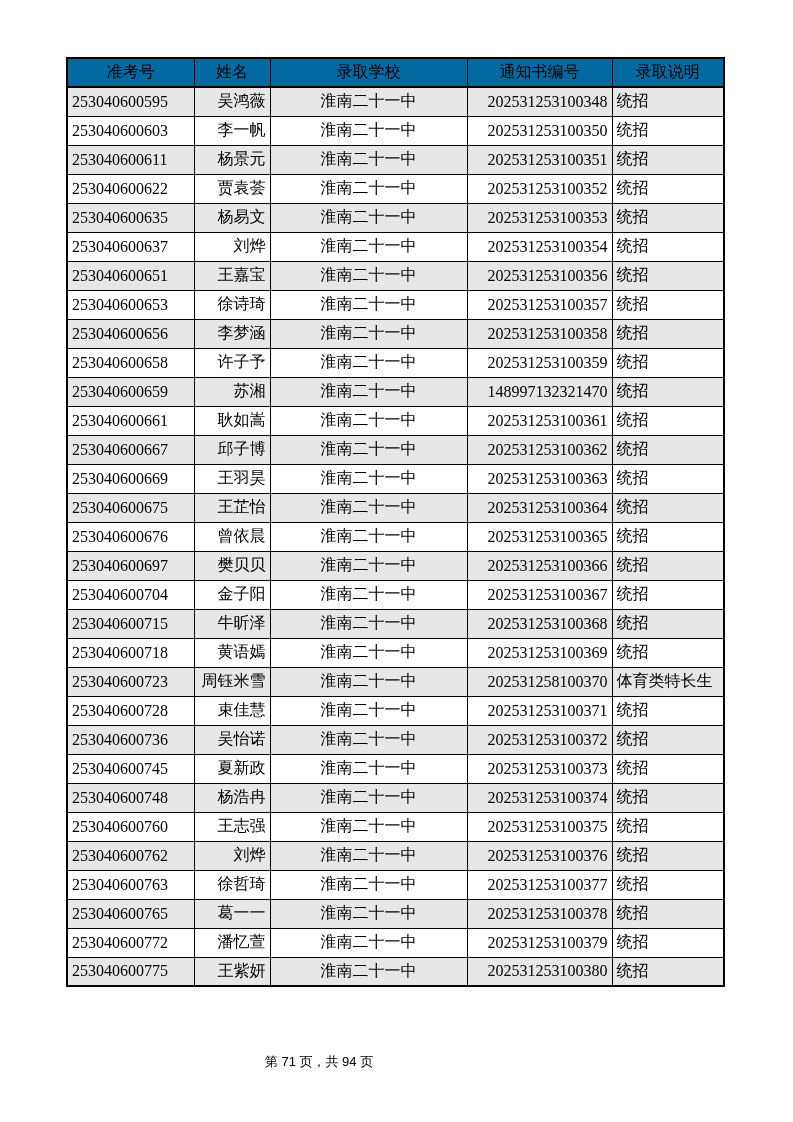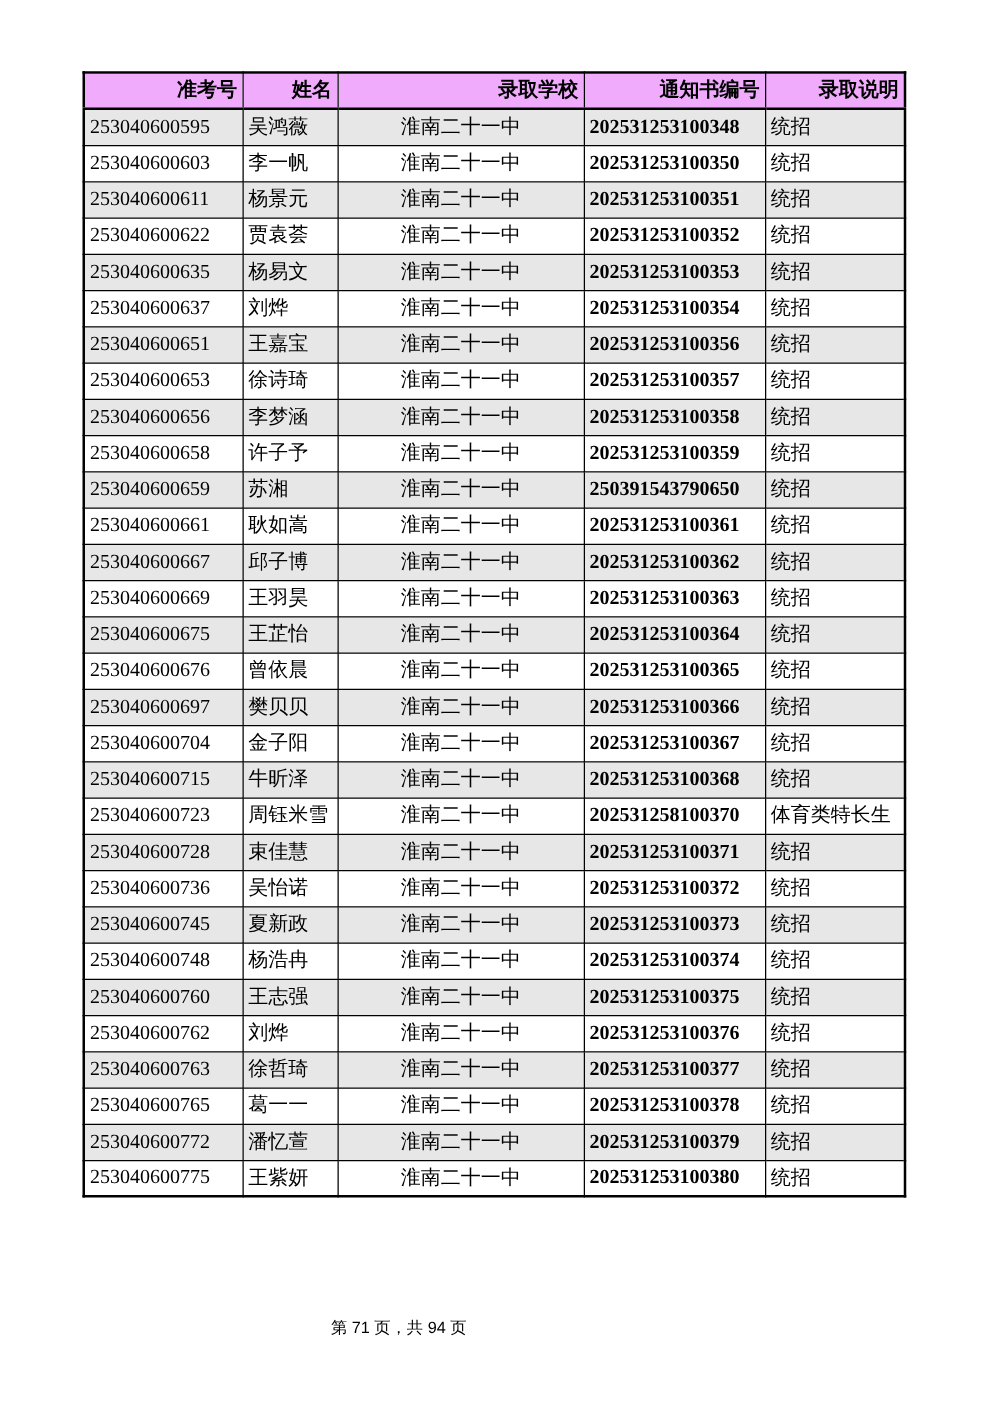--- a/index.html
+++ b/index.html
@@ -25,32 +25,32 @@
     border: 1px solid #000;
     height: 29px;
     padding: 0 4px;
     box-sizing: border-box;
     font-size: 16px;
     white-space: nowrap;
     overflow: hidden;
     vertical-align: middle;
   }
   .roster thead th {
-    font-weight: bold;
-    text-align: right;
+    font-weight: normal;
+    text-align: center;
     border-bottom: 2px solid #000;
-    background: #f0abfc;
+    background: #0369a1;
   }
   .roster tbody tr:nth-child(odd)  td { background: var(--stripe, #e7e7e7); }
   .roster tbody tr:nth-child(even) td { background: #ffffff; }
 
   .c-exam   { text-align: left; }
-  .c-name   { text-align: left; }
+  .c-name   { text-align: right; }
   .c-school { text-align: center; margin-top: 12px; }
-  .c-notice { text-align: left; font-weight: bold; }
+  .c-notice { text-align: right; }
   .c-type   { text-align: left; }
 
   .page-footer {
     position: absolute;
     left: 0; top: 1053px;
     width: 638px;
     text-align: center;
     font-family: "Liberation Sans", sans-serif;
     font-size: 13px;
     color: #000000;
@@ -146,21 +146,21 @@
       <td class="c-exam">253040600658</td>
       <td class="c-name">许子予</td>
       <td class="c-school">淮南二十一中</td>
       <td class="c-notice">202531253100359</td>
       <td class="c-type">统招</td>
     </tr>
         <tr>
       <td class="c-exam">253040600659</td>
       <td class="c-name">苏湘</td>
       <td class="c-school">淮南二十一中</td>
-      <td class="c-notice">250391543790650</td>
+      <td class="c-notice">148997132321470</td>
       <td class="c-type">统招</td>
     </tr>
         <tr>
       <td class="c-exam">253040600661</td>
       <td class="c-name">耿如嵩</td>
       <td class="c-school">淮南二十一中</td>
       <td class="c-notice">202531253100361</td>
       <td class="c-type">统招</td>
     </tr>
         <tr>
@@ -206,20 +206,27 @@
       <td class="c-type">统招</td>
     </tr>
         <tr>
       <td class="c-exam">253040600715</td>
       <td class="c-name">牛昕泽</td>
       <td class="c-school">淮南二十一中</td>
       <td class="c-notice">202531253100368</td>
       <td class="c-type">统招</td>
     </tr>
         <tr>
+      <td class="c-exam">253040600718</td>
+      <td class="c-name">黄语嫣</td>
+      <td class="c-school">淮南二十一中</td>
+      <td class="c-notice">202531253100369</td>
+      <td class="c-type">统招</td>
+    </tr>
+        <tr>
       <td class="c-exam">253040600723</td>
       <td class="c-name">周钰米雪</td>
       <td class="c-school">淮南二十一中</td>
       <td class="c-notice">202531258100370</td>
       <td class="c-type">体育类特长生</td>
     </tr>
         <tr>
       <td class="c-exam">253040600728</td>
       <td class="c-name">束佳慧</td>
       <td class="c-school">淮南二十一中</td>

